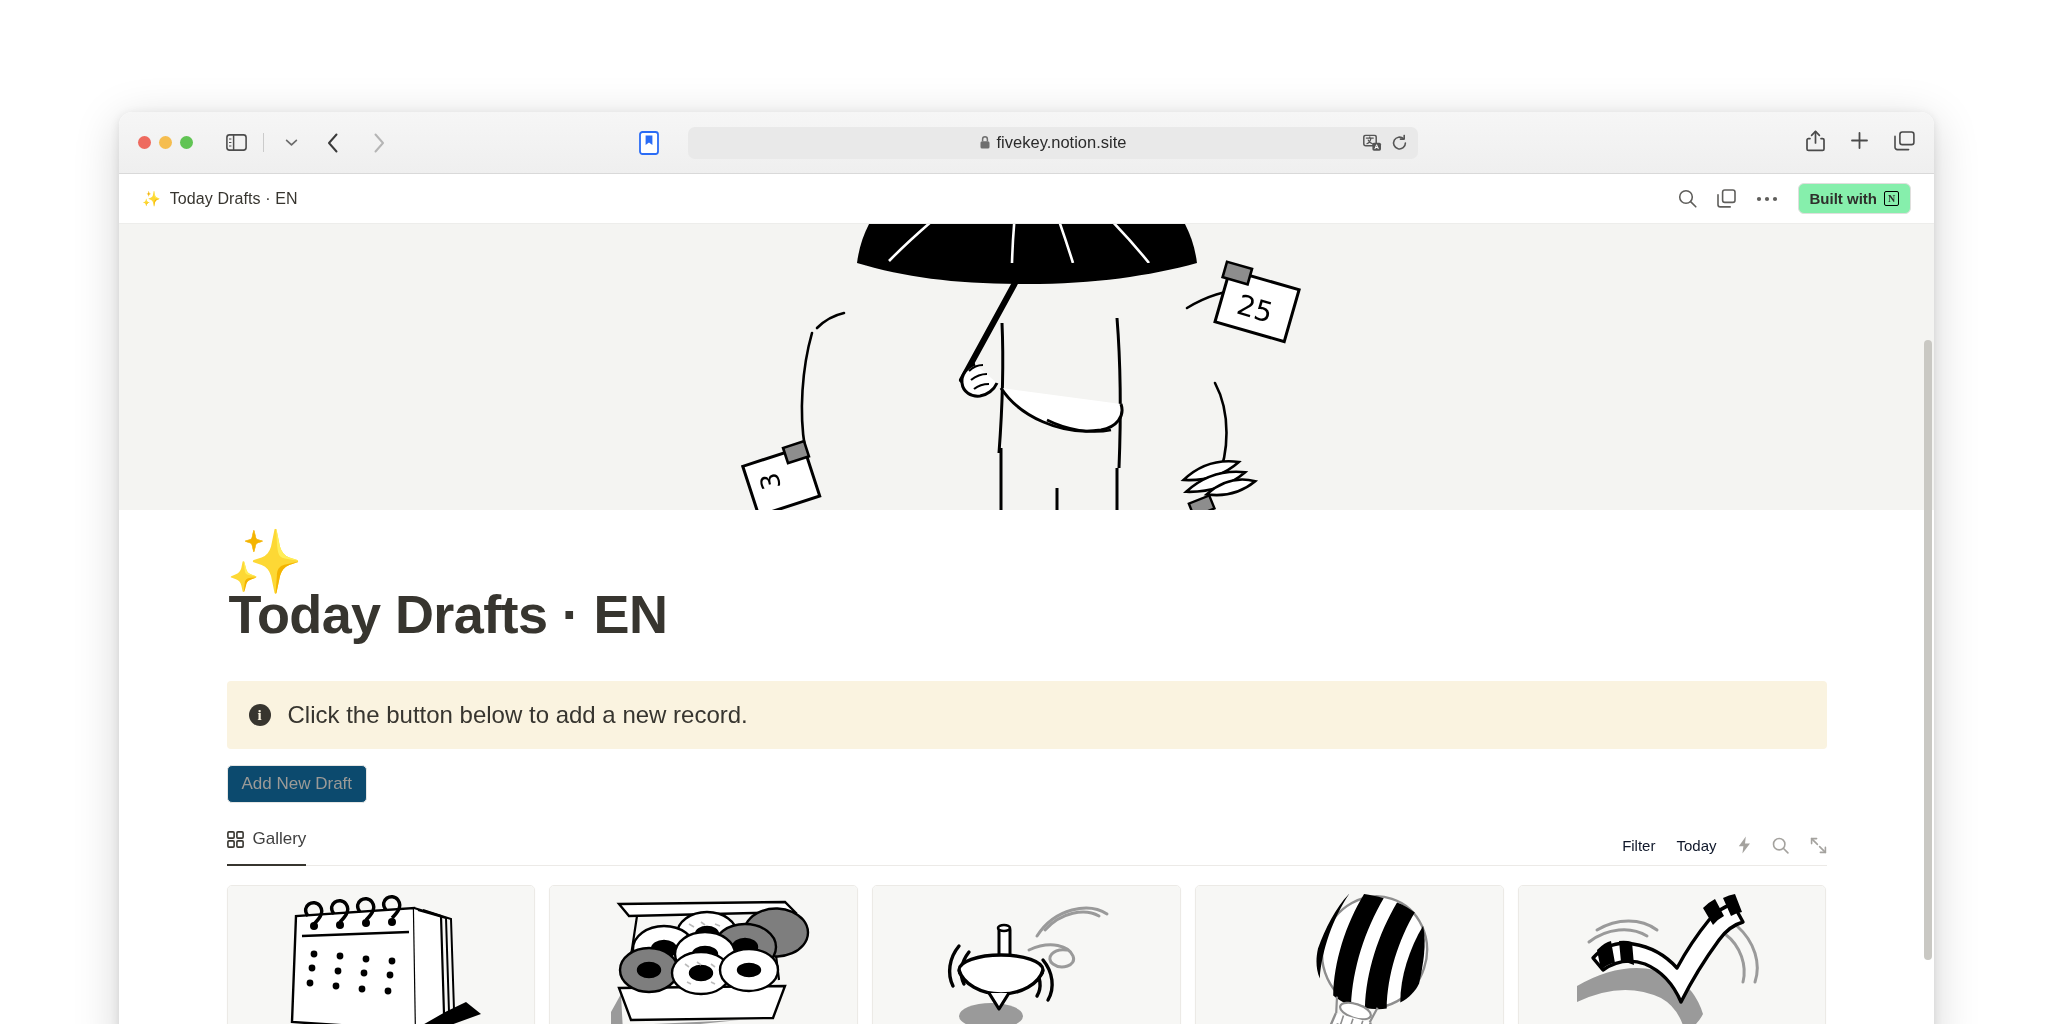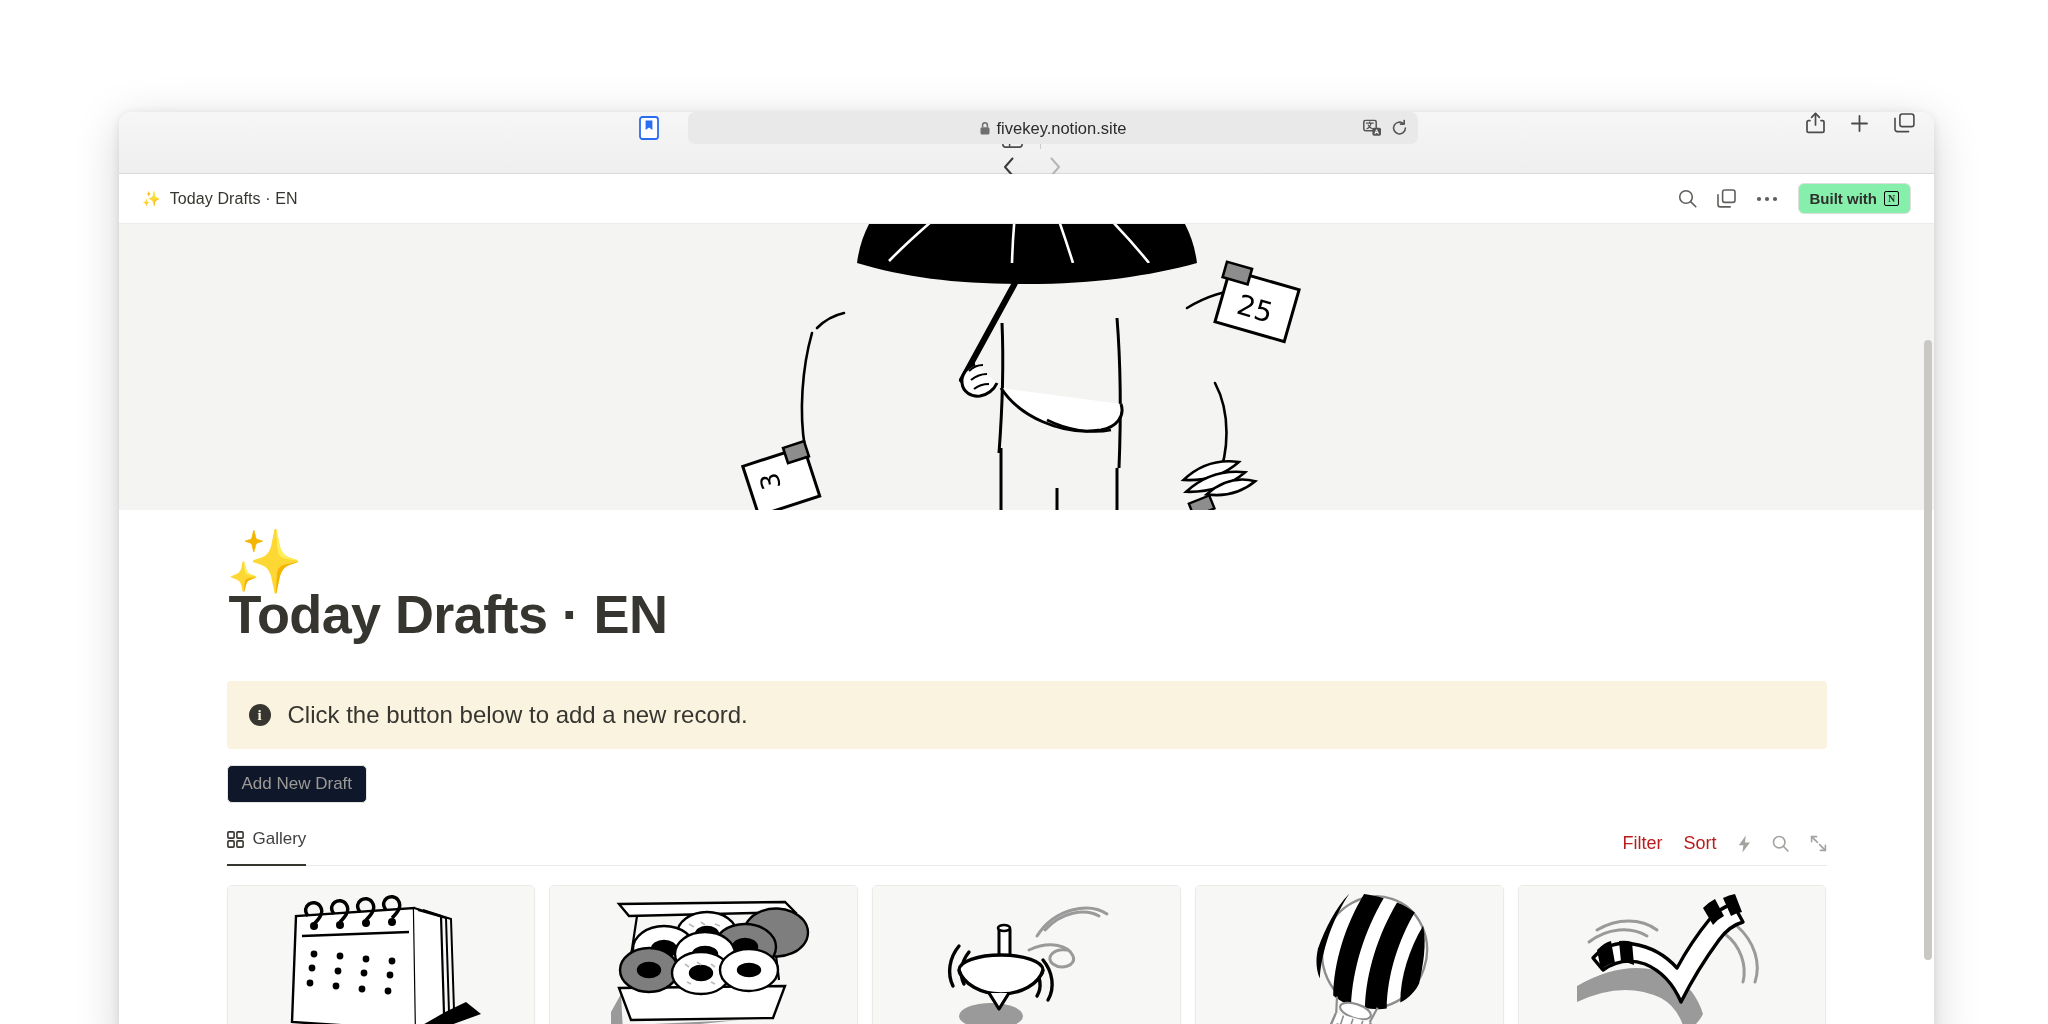--- a/index.html
+++ b/index.html
@@ -29,21 +29,21 @@
     box-shadow: 0 10px 46px rgba(0,0,0,0.17), 0 2px 10px rgba(0,0,0,0.10);
     overflow: hidden;
   }
 
   
   .toolbar {
     position: relative;
     height: 62px;
     background: linear-gradient(180deg,#f6f6f6 0%, #efefef 100%);
     border-bottom: 1px solid #d9d9d9;
-    display: flex; align-items: center; flex-direction: column;
+    display: flex; align-items: center;
   }
   .traffic { display:flex; gap:8px; margin-left: 19px; }
   .tl { width: 13px; height: 13px; border-radius: 50%; }
   .tl.red { background:#ee6a5f; }
   .tl.yellow { background:#f5bd4f; }
   .tl.green { background:#61c454; }
 
   .tb-group { display:flex; align-items:center; margin-left: 27px; gap: 4px; }
   .tb-btn {
     width: 32px; height: 28px;
@@ -165,41 +165,41 @@
   }
   .callout-text { font-size: 24px; color:#37352f; }
 
   .add-btn {
     margin-top: 16px;
     display:inline-flex; align-items:center;
     border:1px solid #e6e6e4;
     border-radius: 5px;
     padding: 8px 14px;
     font-size: 17px; color:#9b9a97;
-    background:#0f172a;
+    background:#0c4a6e;
   }
 
   
   .db-bar {
     margin-top: 21px;
     height: 42px;
     border-bottom: 1px solid #eceae7;
     display:flex; align-items:flex-end;
     position: relative;
   }
   .db-tab {
     display:flex; align-items:center; gap:9px;
     padding-bottom: 15px;
     border-bottom: 2.5px solid #37352f;
     margin-bottom: -1px;
     font-size: 17px; color:#404040;
   }
   .db-right {
     margin-left:auto; display:flex; align-items:center; gap: 21px;
-    padding-bottom: 11px; color:#b91c1c; font-size: 18px;
+    padding-bottom: 11px; color:#0f172a; font-size: 15px;
   }
   .db-right .ic { display:flex; align-items:center; }
 
   
   .gallery {
     margin-top: 19px;
     display: grid;
     grid-template-columns: repeat(5, 1fr);
     gap: 14px;
   }
@@ -428,21 +428,21 @@
             <svg width="17" height="17" viewBox="0 0 17 17" fill="none">
               <rect x="0.9" y="0.9" width="6.2" height="6.2" rx="1.1" stroke="#37352f" stroke-width="1.6"></rect>
               <rect x="9.9" y="0.9" width="6.2" height="6.2" rx="1.1" stroke="#37352f" stroke-width="1.6"></rect>
               <rect x="0.9" y="9.9" width="6.2" height="6.2" rx="1.1" stroke="#37352f" stroke-width="1.6"></rect>
               <rect x="9.9" y="9.9" width="6.2" height="6.2" rx="1.1" stroke="#37352f" stroke-width="1.6"></rect>
             </svg>
             <span>Gallery</span>
           </div>
           <div class="db-right">
             <span>Filter</span>
-            <span>Sort</span>
+            <span>Today</span>
             <span class="ic">
               <svg width="13" height="18" viewBox="0 0 13 18">
                 <path d="M7.8 0.6 L0.8 10.2 H5.4 L4.4 17.4 L12 7.4 H7 Z" fill="#a4a29e"></path>
               </svg>
             </span>
             <span class="ic">
               <svg width="17" height="17" viewBox="0 0 17 17" fill="none">
                 <circle cx="7.2" cy="7.2" r="5.7" stroke="#a4a29e" stroke-width="1.6"></circle>
                 <path d="M11.3 11.3 L15.9 15.9" stroke="#a4a29e" stroke-width="1.6" stroke-linecap="round"></path>
               </svg>

